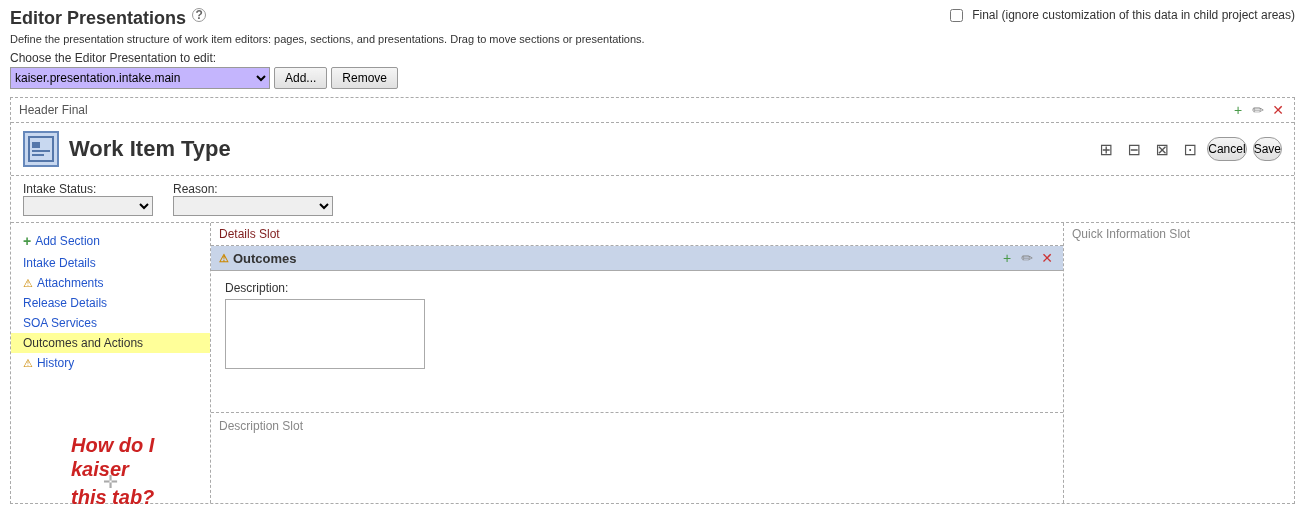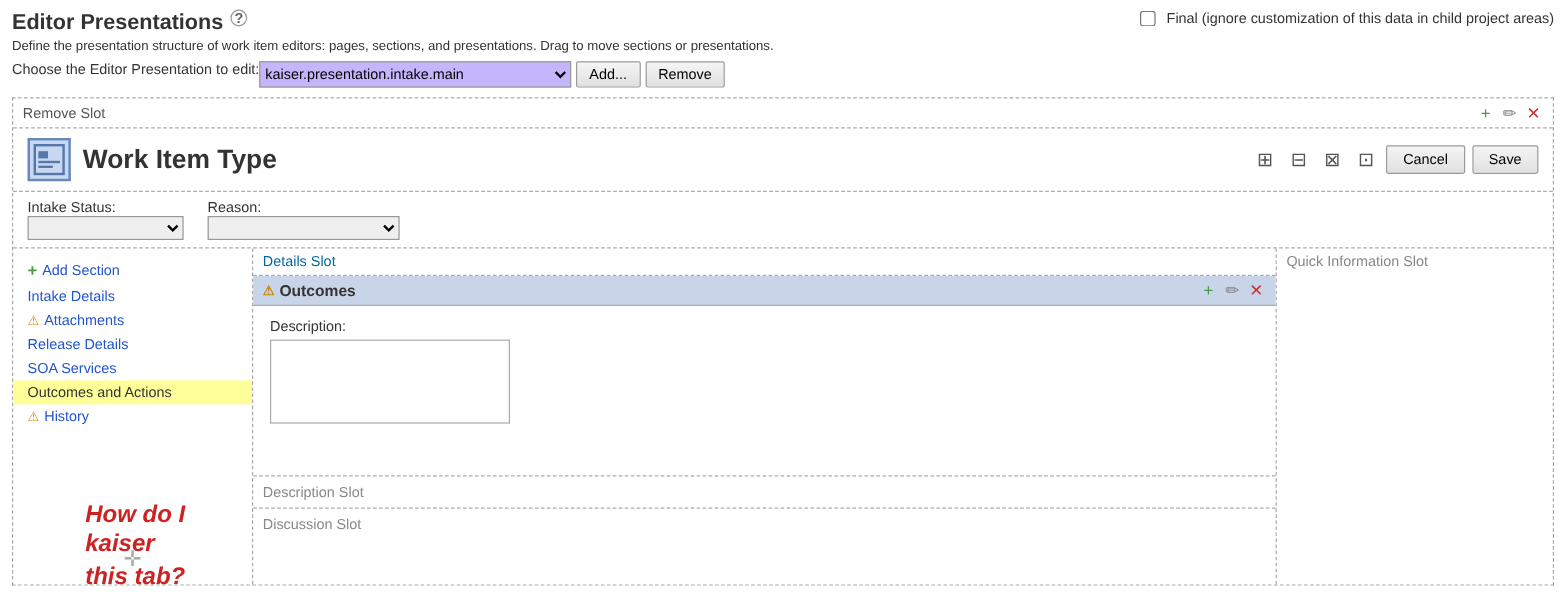--- a/index.html
+++ b/index.html
@@ -63,21 +63,21 @@
       align-items: center;
       gap: 4px;
     }
     .selector-label {
       font-size: 12px;
       color: #333;
       margin-bottom: 2px;
     }
     .selector-container {
       display: flex;
-      flex-direction: row;
+      flex-direction: column;
     }
     .selector-row select {
       width: 260px;
       height: 22px;
       font-size: 12px;
       border: 1px solid #999;
       background: #c4b5fd;
     }
     .btn {
       height: 22px;
@@ -165,26 +165,26 @@
       height: 22px;
       display: inline-flex;
       align-items: center;
       justify-content: center;
       font-size: 16px;
       cursor: pointer;
       color: #555;
     }
     .btn-cancel, .btn-save {
       height: 24px;
-      padding: 0 13px;
+      padding: 0 0;
       font-size: 12px;
       border: 1px solid #999;
       background: linear-gradient(to bottom, #f5f5f5, #e0e0e0);
       cursor: pointer;
-      border-radius: 2px;
+      border-radius: 12px;
     }
 
     
     .status-row {
       padding: 6px 12px;
       display: flex;
       align-items: center;
       gap: 20px;
       border-bottom: 1px dashed #aaa;
     }
@@ -268,21 +268,21 @@
       flex: 1;
       border-right: 1px dashed #aaa;
     }
     .slot-header {
       display: flex;
       justify-content: space-between;
       align-items: center;
       padding: 4px 8px;
       border-bottom: 1px dashed #aaa;
       font-size: 12px;
-      color: #0369a1;
+      color: #7f1d1d;
     }
     .section-header {
       display: flex;
       justify-content: space-between;
       align-items: center;
       padding: 4px 8px;
       background: #c8d4e8;
       border-bottom: 1px solid #aaa;
     }
     .section-title {
@@ -363,21 +363,21 @@
       <option>kaiser.presentation.intake.main</option>
     </select>
     <button class="btn">Add...</button>
     <button class="btn">Remove</button>
   </div>
 </div>
 
 <div class="editor-area">
 
   <div class="header-slot">
-    <span class="header-slot-label">Remove Slot</span>
+    <span class="header-slot-label">Header Final</span>
     <div class="slot-icons">
       <span class="icon-btn icon-green">+</span>
       <span class="icon-btn icon-gray">✏</span>
       <span class="icon-btn icon-red">✕</span>
     </div>
   </div>
 
   <div class="work-item-header">
     <div class="work-item-title">
       <div class="work-item-icon">
@@ -465,21 +465,20 @@
           <span class="icon-btn icon-red">✕</span>
         </div>
       </div>
 
       <div class="section-body">
         <div class="field-label">Description:</div>
         <textarea class="field-textarea" style=""></textarea>
       </div>
 
       <div class="desc-slot">Description Slot</div>
-      <div class="disc-slot">Discussion Slot</div>
     </div>
 
     <div class="right-col">
       <div class="right-slot-label">Quick Information Slot</div>
     </div>
 
   </div>
 </div>
 
 </body></html>

